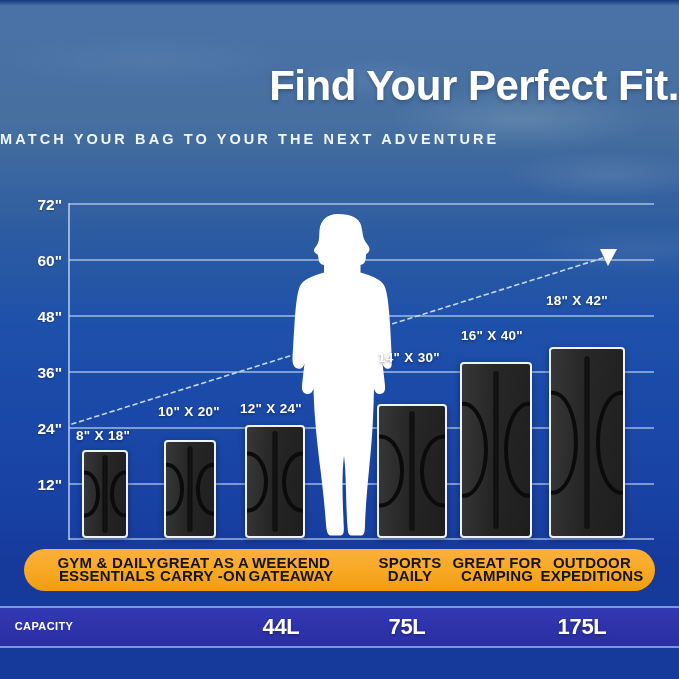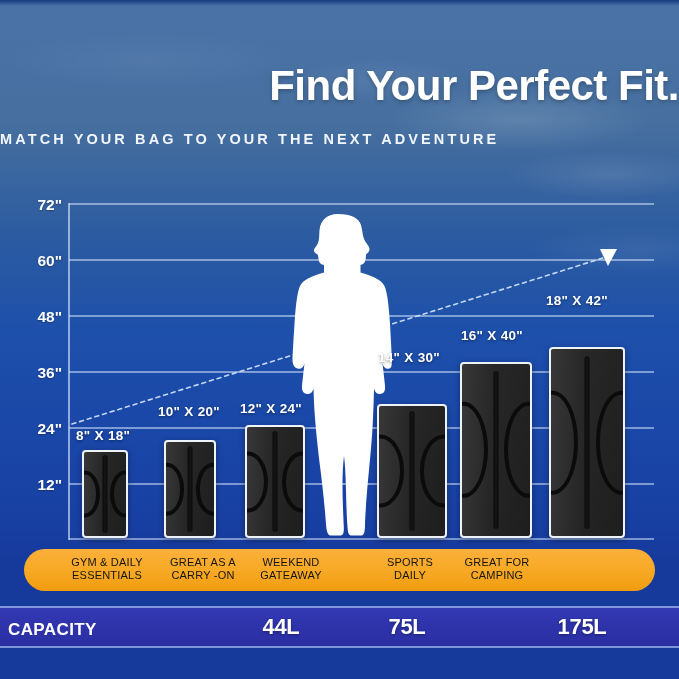--- a/index.html
+++ b/index.html
@@ -92,33 +92,33 @@
   }
 
   
   #usecase{
     position:absolute; left:24px; top:549px; width:631px; height:42px;
     background:linear-gradient(180deg,#fbb03b 0%,#f7a823 55%,#f09c10 100%);
     border-radius:21px;
   }
   .uselabel{
     position:absolute; top:556px; text-align:center; color:#141414;
-    font-size:11px; font-weight:normal; line-height:13px; letter-spacing:.2px;
+    font-size:15px; font-weight:bold; line-height:13px; letter-spacing:.2px;
     white-space:pre-line;
   }
 
   
   #capband{
     position:absolute; left:0; top:606px; width:679px; height:42px;
     background:linear-gradient(180deg,#3339b4 0%,#2e33ab 50%,#2a2fa3 100%);
     border-top:2px solid #7f97d8; border-bottom:2px solid #7f97d8;
   }
   #capword{
     position:absolute; left:8px; top:620px; width:72px; text-align:center;
-    color:#ffffff; font-size:17px; font-weight:bold; letter-spacing:.4px;
+    color:#ffffff; font-size:11px; font-weight:bold; letter-spacing:.4px;
   }
   .capval{
     position:absolute; top:614px; text-align:center;
     color:#ffffff; font-size:22px; font-weight:bold; letter-spacing:-.3px;
     text-shadow:0 1px 3px rgba(0,0,0,.35);
   }
 </style>
 </head>
 <body>
 
@@ -249,20 +249,22 @@
   <div class="uselabel" style="left:52px; width:110px;">GYM &amp; DAILY
 ESSENTIALS</div>
   <div class="uselabel" style="left:148px; width:110px;">GREAT AS A
 CARRY -ON</div>
   <div class="uselabel" style="left:232px; width:118px;">WEEKEND
 GATEAWAY</div>
   <div class="uselabel" style="left:358px; width:104px;">SPORTS
 DAILY</div>
   <div class="uselabel" style="left:442px; width:110px;">GREAT FOR
 CAMPING</div>
+  <div class="uselabel" style="left:534px; width:116px;">OUTDOOR
+EXPEDITIONS</div>
 
   <div id="capband"></div>
   <div id="capword">CAPACITY</div>
   <div class="capval" style="left:236px; width:90px;">44L</div>
   <div class="capval" style="left:362px; width:90px;">75L</div>
   <div class="capval" style="left:537px; width:90px;">175L</div>
 
 </div>
 
 </body></html>

